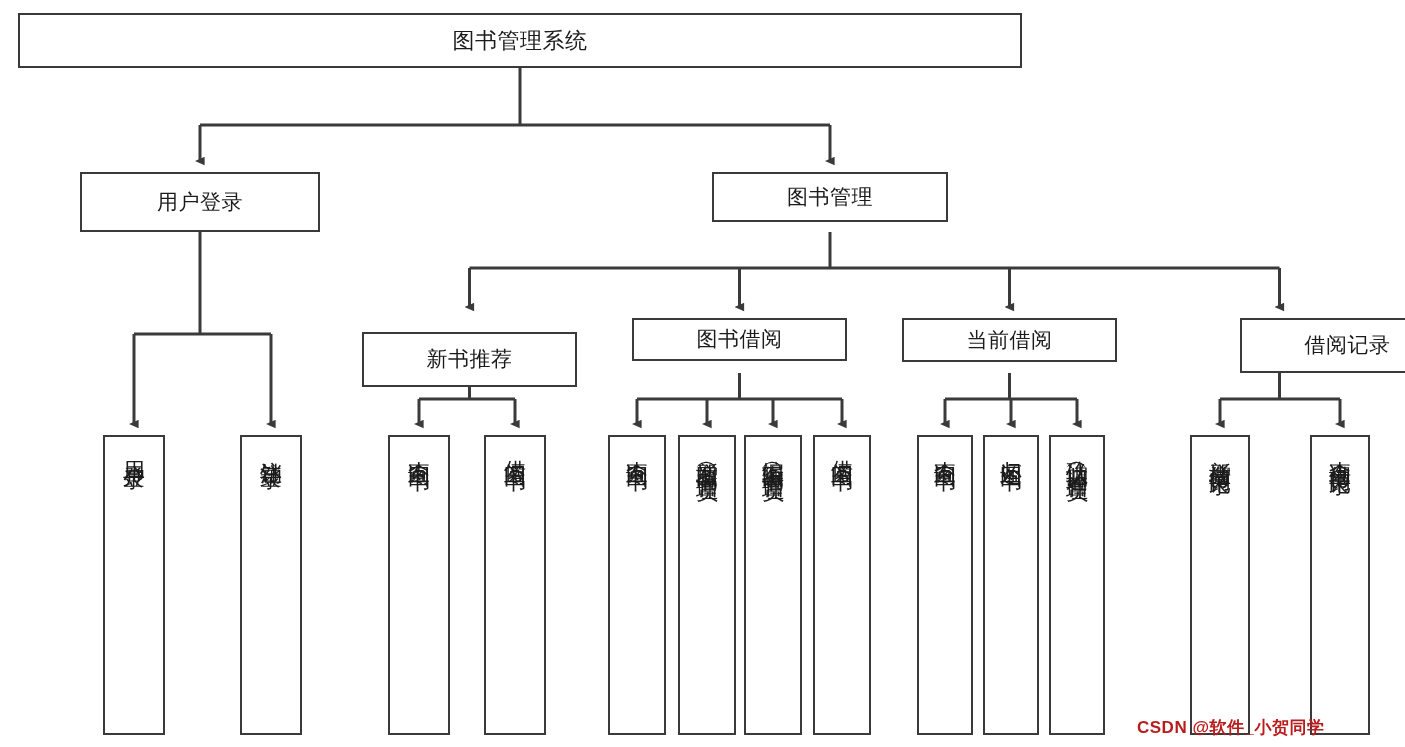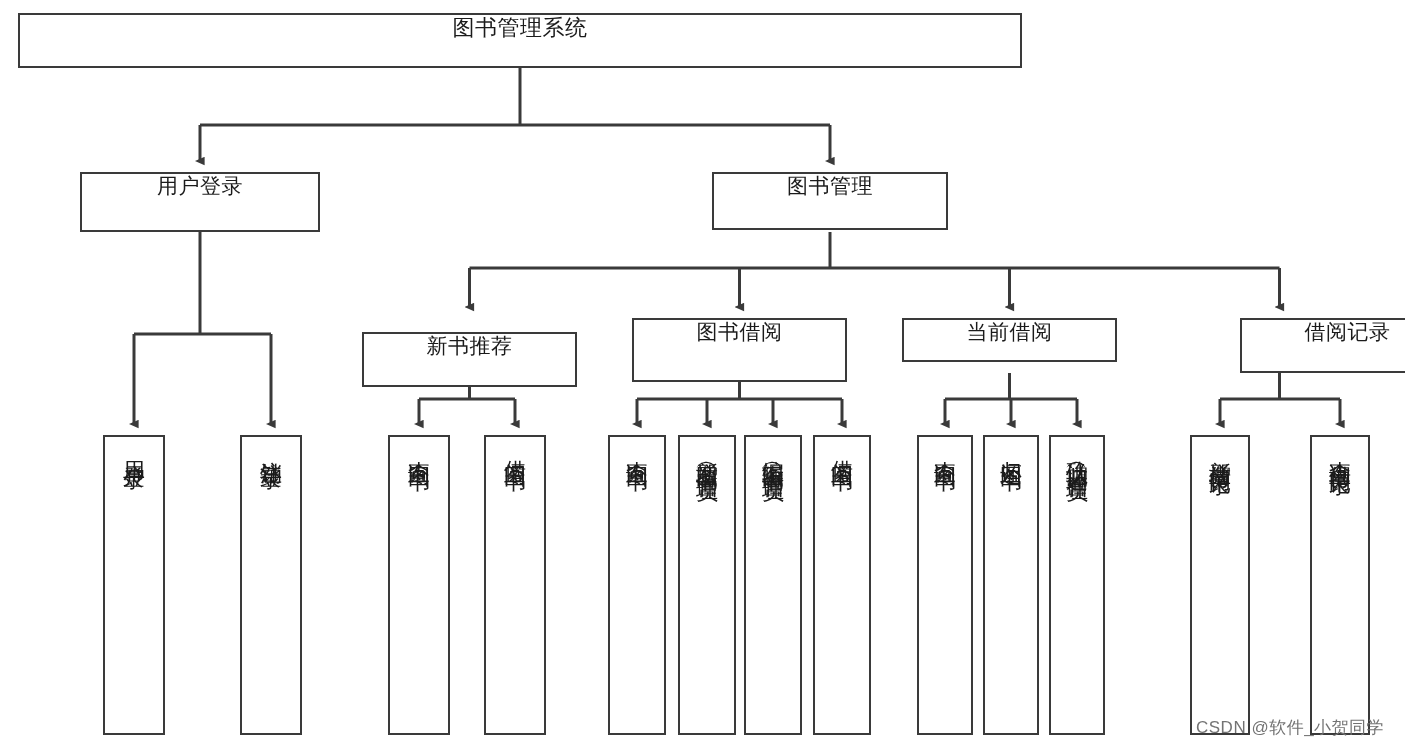--- a/index.html
+++ b/index.html
@@ -25,20 +25,21 @@
     width: 1405px;
     height: 747px;
     pointer-events: none;
   }
   .node {
     position: absolute;
     box-sizing: border-box;
     background: #ffffff;
     border: 2px solid #3a3a3a;
     display: flex;
+    align-items: center;
     justify-content: center;
     color: #1b1b1b;
   }
   .node-label {
     display: block;
     text-align: center;
     line-height: 1.18;
     letter-spacing: 0.5px;
     white-space: nowrap;
   }
@@ -120,28 +121,28 @@
       </g>
   </svg>
 
   <div class="node root horiz" style="left: 18px; top: 13px; width: 1004px; height: 55px;">
     <span class="node-label">图书管理系统</span>
   </div>
 
   <div class="node horiz" style="left: 80px; top: 172px; width: 240px; height: 60px;">
     <span class="node-label">用户登录</span>
   </div>
-  <div class="node horiz" style="left: 712px; top: 172px; width: 236px; height: 58px;">
+  <div class="node horiz" style="left: 712px; top: 172px; width: 236px; height: 50px;">
     <span class="node-label">图书管理</span>
   </div>
 
   <div class="node horiz" style="left: 362px; top: 318px; width: 215px; height: 55px; margin-top: 14px;">
     <span class="node-label">新书推荐</span>
   </div>
-  <div class="node horiz" style="left: 632px; top: 318px; width: 215px; height: 64px;">
+  <div class="node horiz" style="left: 632px; top: 318px; width: 215px; height: 43px;">
     <span class="node-label">图书借阅</span>
   </div>
   <div class="node horiz" style="left: 902px; top: 318px; width: 215px; height: 44px;">
     <span class="node-label">当前借阅</span>
   </div>
   <div class="node horiz" style="left: 1240px; top: 318px; width: 215px; height: 55px;">
     <span class="node-label">借阅记录</span>
   </div>
 
   <div class="node vert" style="left: 103px; top: 435px; width: 62px; height: 300px;">
@@ -181,15 +182,15 @@
     <span class="node-label">确认归还（管理员）</span>
   </div>
 
   <div class="node vert" style="left: 1190px; top: 435px; width: 60px; height: 300px;">
     <span class="node-label">新增借阅记录</span>
   </div>
   <div class="node vert" style="left: 1310px; top: 435px; width: 60px; height: 300px;">
     <span class="node-label">查询借阅记录</span>
   </div>
 
-  <div class="watermark" style="left: 1196px; top: 716px; color: #737373;">CSDN @软件_小贺同学</div>
+  <div class="watermark" style="left: 1137px; top: 716px; color: #b91c1c; font-weight: bold;">CSDN @软件_小贺同学</div>
 
 </div>
 
 </body></html>

